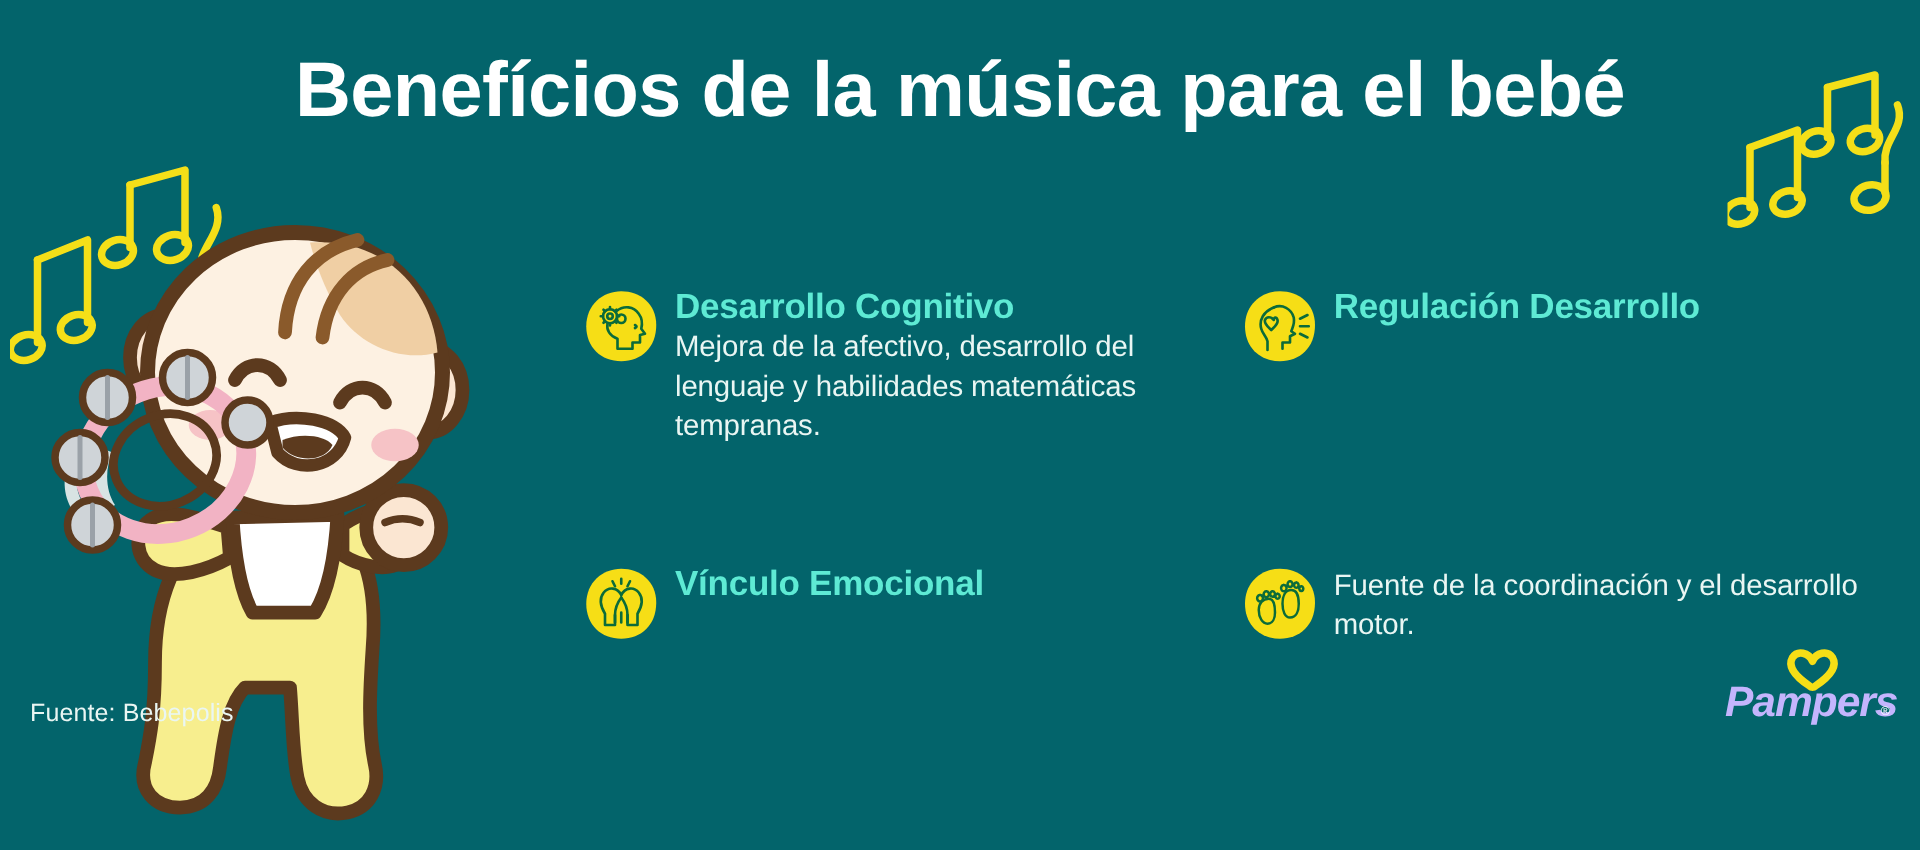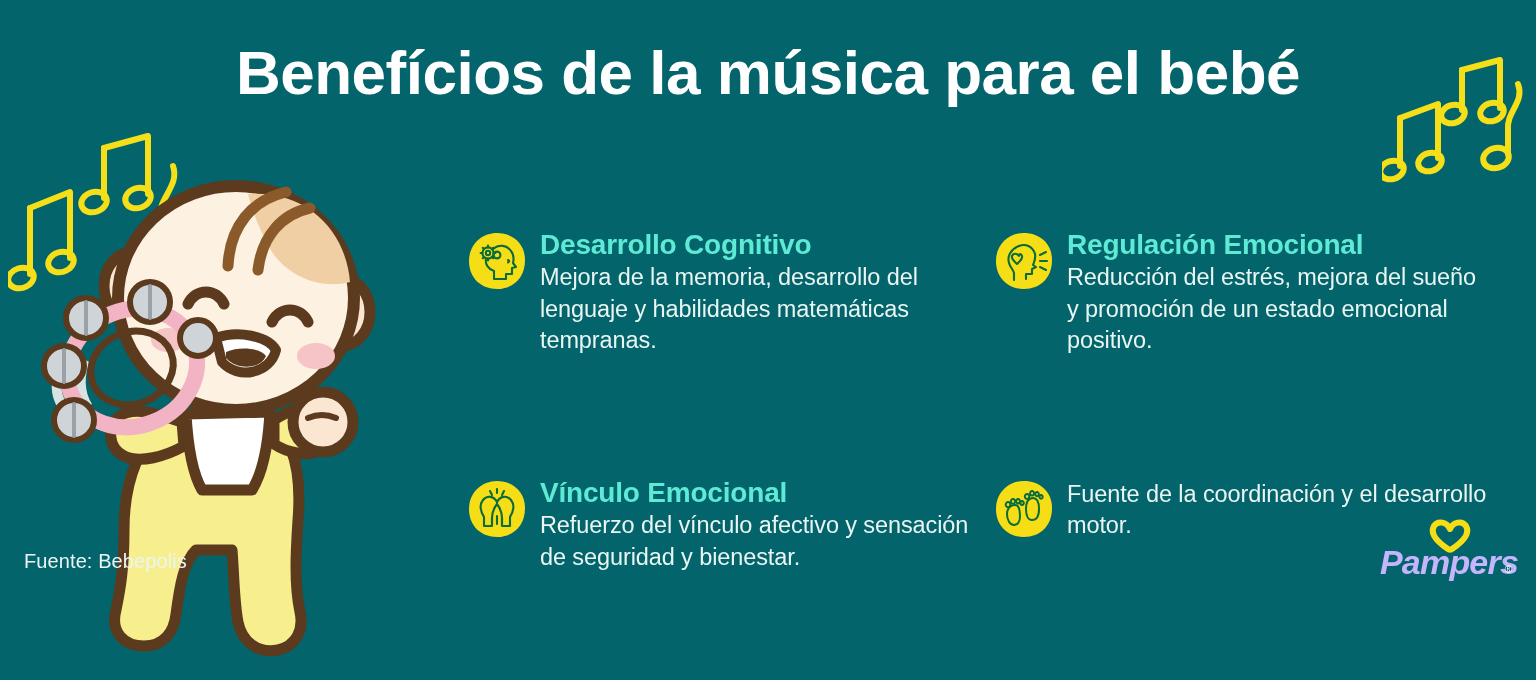--- a/index.html
+++ b/index.html
@@ -33,21 +33,21 @@
   
   .baby { position:absolute; left:20px; top:170px; }
 
   
   .grid {
     position:absolute;
     left:466px; top:228px;
     width:1054px;
   }
   .row { display:flex; }
-  .row-2 { margin-top:120px;justify-content:flex-end; }
+  .row-2 { margin-top:94px;justify-content:flex-end; }
   .cell { width:527px; display:flex; align-items:flex-start; }
   .cell .icon-wrap {
     width:62px; flex:0 0 62px;
     margin-right:12px;
     position:relative;
     top:2px;
   }
   .cell .txt { flex:1; padding-top:1px; }
   .b-title {
     color:#5eead4;
@@ -63,21 +63,21 @@
     line-height:1.33;
     margin-top:2px;
     letter-spacing:-0.1px;
   }
   .cell-r .b-desc { max-width:420px; }
   .cell-l .b-desc { max-width:450px; }
 
   
   .source {
     position:absolute;
-    left:24px; bottom:26px;
+    left:24px; bottom:16px;
     color:#EAF6F3;
     font-size:20px;
     letter-spacing:0.1px;
   }
   .brand {
     position:absolute;
     right:22px; bottom:18px;
     width:162px; height:66px;
   }
   .brand-word {
@@ -228,60 +228,58 @@
               <circle cx="22" cy="23" r="2.2"></circle>
               <path d="M22 15.6 L22 17.4 M22 28.6 L22 30.4 M14.6 23 L16.4 23 M27.6 23 L29.4 23"></path>
               <path d="M16.8 17.8 L18 19 M26 27 L27.2 28.2 M27.2 17.8 L26 19 M18 27 L16.8 28.2"></path>
               <circle cx="31" cy="25" r="3.4"></circle>
               <path d="M42 30 q2.5 1 0 2.4"></path>
             </g>
           </svg>
         </div>
         <div class="txt">
           <div class="b-title">Desarrollo Cognitivo</div>
-          <div class="b-desc">Mejora de la memoria, desarrollo del lenguaje y habilidades matemáticas tempranas.</div>
+          <div class="b-desc">Mejora de la afectivo, desarrollo del lenguaje y habilidades matemáticas tempranas.</div>
         </div>
       </div>
 
       <div class="cell cell-r">
         <div class="icon-wrap">
           <svg width="62" height="62" viewBox="0 0 62 62">
             <path d="M31 3 C46 3 59 13 59 30 C59 48 47 59 31 59 C15 59 3 48 3 31 C3 14 16 3 31 3 Z" fill="#F6DE16"></path>
             <g fill="none" stroke="#0B6B3A" stroke-width="2.1" stroke-linecap="round" stroke-linejoin="round">
               <path d="M26 16 C18 19 14 26 16 33 C17 37 20 39 21 43 L21 50"></path>
               <path d="M26 16 C33 13 40 17 42 24 C43 29 41 32 40 35 L43 37 L39 39 L39 44 L33 44 L33 49"></path>
               <path d="M26 26 C24 23 20 23 19 26 C18 29 22 32 24 34 C26 32 30 29 29 26 C28 23 26 24 26 26 Z"></path>
               <path d="M47 25 L53 22 M47 31 L54 31 M47 37 L53 40"></path>
             </g>
           </svg>
         </div>
         <div class="txt">
-          <div class="b-title">Regulación Emocional</div>
-          <div class="b-desc">Reducción del estrés, mejora del sueño y promoción de un estado emocional positivo.</div>
+          <div class="b-title">Regulación Desarrollo</div>
         </div>
       </div>
     </div>
 
     <div class="row row-2">
 
       <div class="cell cell-l">
         <div class="icon-wrap">
           <svg width="62" height="62" viewBox="0 0 62 62">
             <path d="M31 3 C46 3 59 13 59 30 C59 48 47 59 31 59 C15 59 3 48 3 31 C3 14 16 3 31 3 Z" fill="#F6DE16"></path>
             <g fill="none" stroke="#0B6B3A" stroke-width="2.1" stroke-linecap="round" stroke-linejoin="round">
               <path d="M31 24 C28 18 21 17 17 22 C13 27 15 34 18 39 L18 48 L26 48 L26 40 C26 36 28 30 31 26"></path>
               <path d="M31 24 C34 18 41 17 45 22 C49 27 47 34 44 39 L44 48 L36 48 L36 40 C36 36 34 30 31 26"></path>
               <path d="M26 40 L26 46 M31 38 L31 46 M36 40 L36 46"></path>
               <path d="M31 11 L31 15 M24 13 L26 17 M38 13 L36 17"></path>
             </g>
           </svg>
         </div>
         <div class="txt">
           <div class="b-title">Vínculo Emocional</div>
-          <div class="b-desc">Refuerzo del vínculo afectivo y sensación de seguridad y bienestar.</div>
         </div>
       </div>
 
       <div class="cell cell-r">
         <div class="icon-wrap">
           <svg width="62" height="62" viewBox="0 0 62 62">
             <path d="M31 3 C46 3 59 13 59 30 C59 48 47 59 31 59 C15 59 3 48 3 31 C3 14 16 3 31 3 Z" fill="#F6DE16"></path>
             <g fill="none" stroke="#0B6B3A" stroke-width="2" stroke-linecap="round" stroke-linejoin="round">
               <path d="M22 27 C17 27 14 31 14 36 C14 42 17 47 21 47 C25 47 27 43 27 38 C27 32 26 27 22 27 Z"></path>
               <path d="M15 24 a2.3 2.6 0 1 0 0.1 0 M20 21 a2.1 2.4 0 1 0 0.1 0 M25 21 a1.9 2.2 0 1 0 0.1 0 M29 23 a1.7 2 0 1 0 0.1 0"></path>

